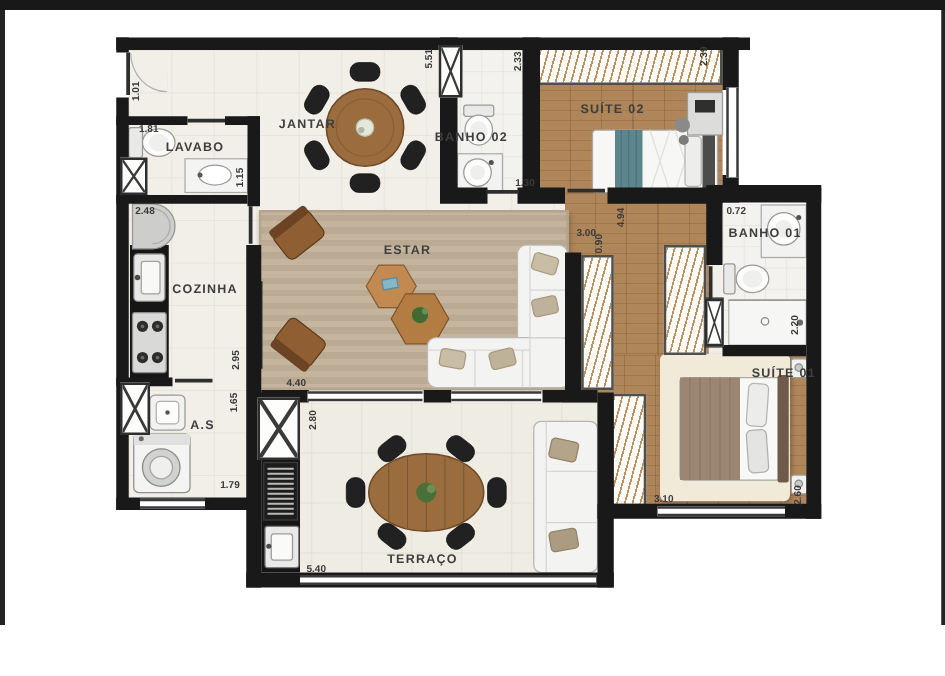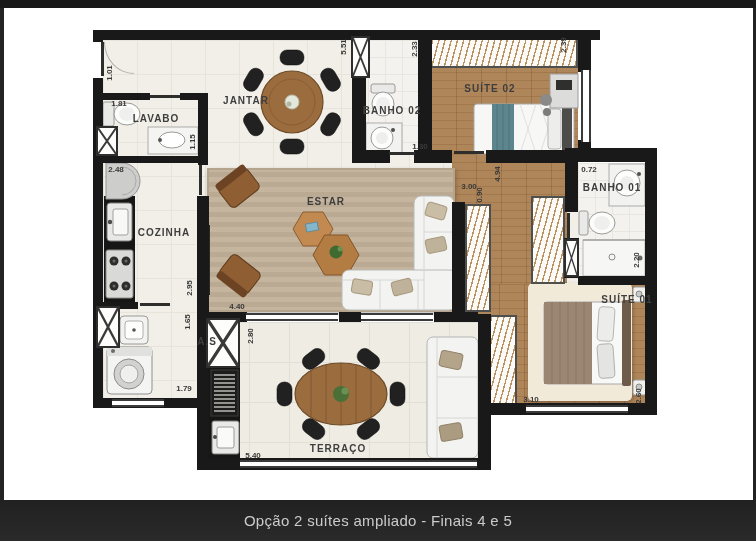--- a/index.html
+++ b/index.html
@@ -349,24 +349,24 @@
     <div class="abs door-leaf" style="left:150px;top:95px;width:30px;height:3px;"></div>
     <div class="abs door-leaf" style="left:199px;top:165px;width:3px;height:30px;"></div>
     <div class="abs door-leaf" style="left:140px;top:303px;width:30px;height:3px;"></div>
     <div class="abs door-leaf" style="left:389px;top:152px;width:26px;height:3px;"></div>
     <div class="abs door-leaf" style="left:454px;top:151px;width:30px;height:3px;"></div>
     <div class="abs door-leaf" style="left:567px;top:213px;width:3px;height:27px;"></div>
 
     <span class="rlabel" style="left:246px;top:100px;">JANTAR</span>
     <span class="rlabel" style="left:156px;top:118px;">LAVABO</span>
     <span class="rlabel" style="left:164px;top:232px;">COZINHA</span>
-    <span class="rlabel" style="left:162px;top:341px;margin-left:45px;">A.S</span>
+    <span class="rlabel" style="left:162px;top:341px;">A.S</span>
     <span class="rlabel" style="left:326px;top:201px;">ESTAR</span>
     <span class="rlabel" style="left:338px;top:448px;">TERRAÇO</span>
-    <span class="rlabel" style="left:392px;top:110px;text-align:right;">BANHO 02</span>
+    <span class="rlabel" style="left:377px;top:110px;text-align:right;">BANHO 02</span>
     <span class="rlabel" style="left:490px;top:88px;">SUÍTE 02</span>
     <span class="rlabel" style="left:612px;top:187px;">BANHO 01</span>
     <span class="rlabel" style="left:586px;top:299px;margin-left:41px;">SUÍTE 01</span>
 
     <span class="dlabel rot" style="left:109px;top:73px;">1.01</span>
     <span class="dlabel" style="left:119px;top:103px;">1.81</span>
     <span class="dlabel rot" style="left:192px;top:142px;">1.15</span>
     <span class="dlabel" style="left:116px;top:169px;">2.48</span>
     <span class="dlabel rot" style="left:189px;top:288px;">2.95</span>
     <span class="dlabel rot" style="left:187px;top:322px;">1.65</span>
@@ -383,16 +383,13 @@
     <span class="dlabel rot" style="left:479px;top:195px;">0.90</span>
     <span class="dlabel" style="left:589px;top:169px;">0.72</span>
     <span class="dlabel rot" style="left:636px;top:260px;">2.20</span>
     <span class="dlabel" style="left:531px;top:399px;">3.10</span>
     <span class="dlabel rot" style="left:638px;top:396px;">2.60</span>
   </div>
 
   <div class="edge-l"></div>
   <div class="edge-r"></div>
 
-  <div class="caption-bar">
-    <span>Opção 2 suítes ampliado - Finais 4 e 5</span>
-  </div>
 </div>
 
 </body></html>

